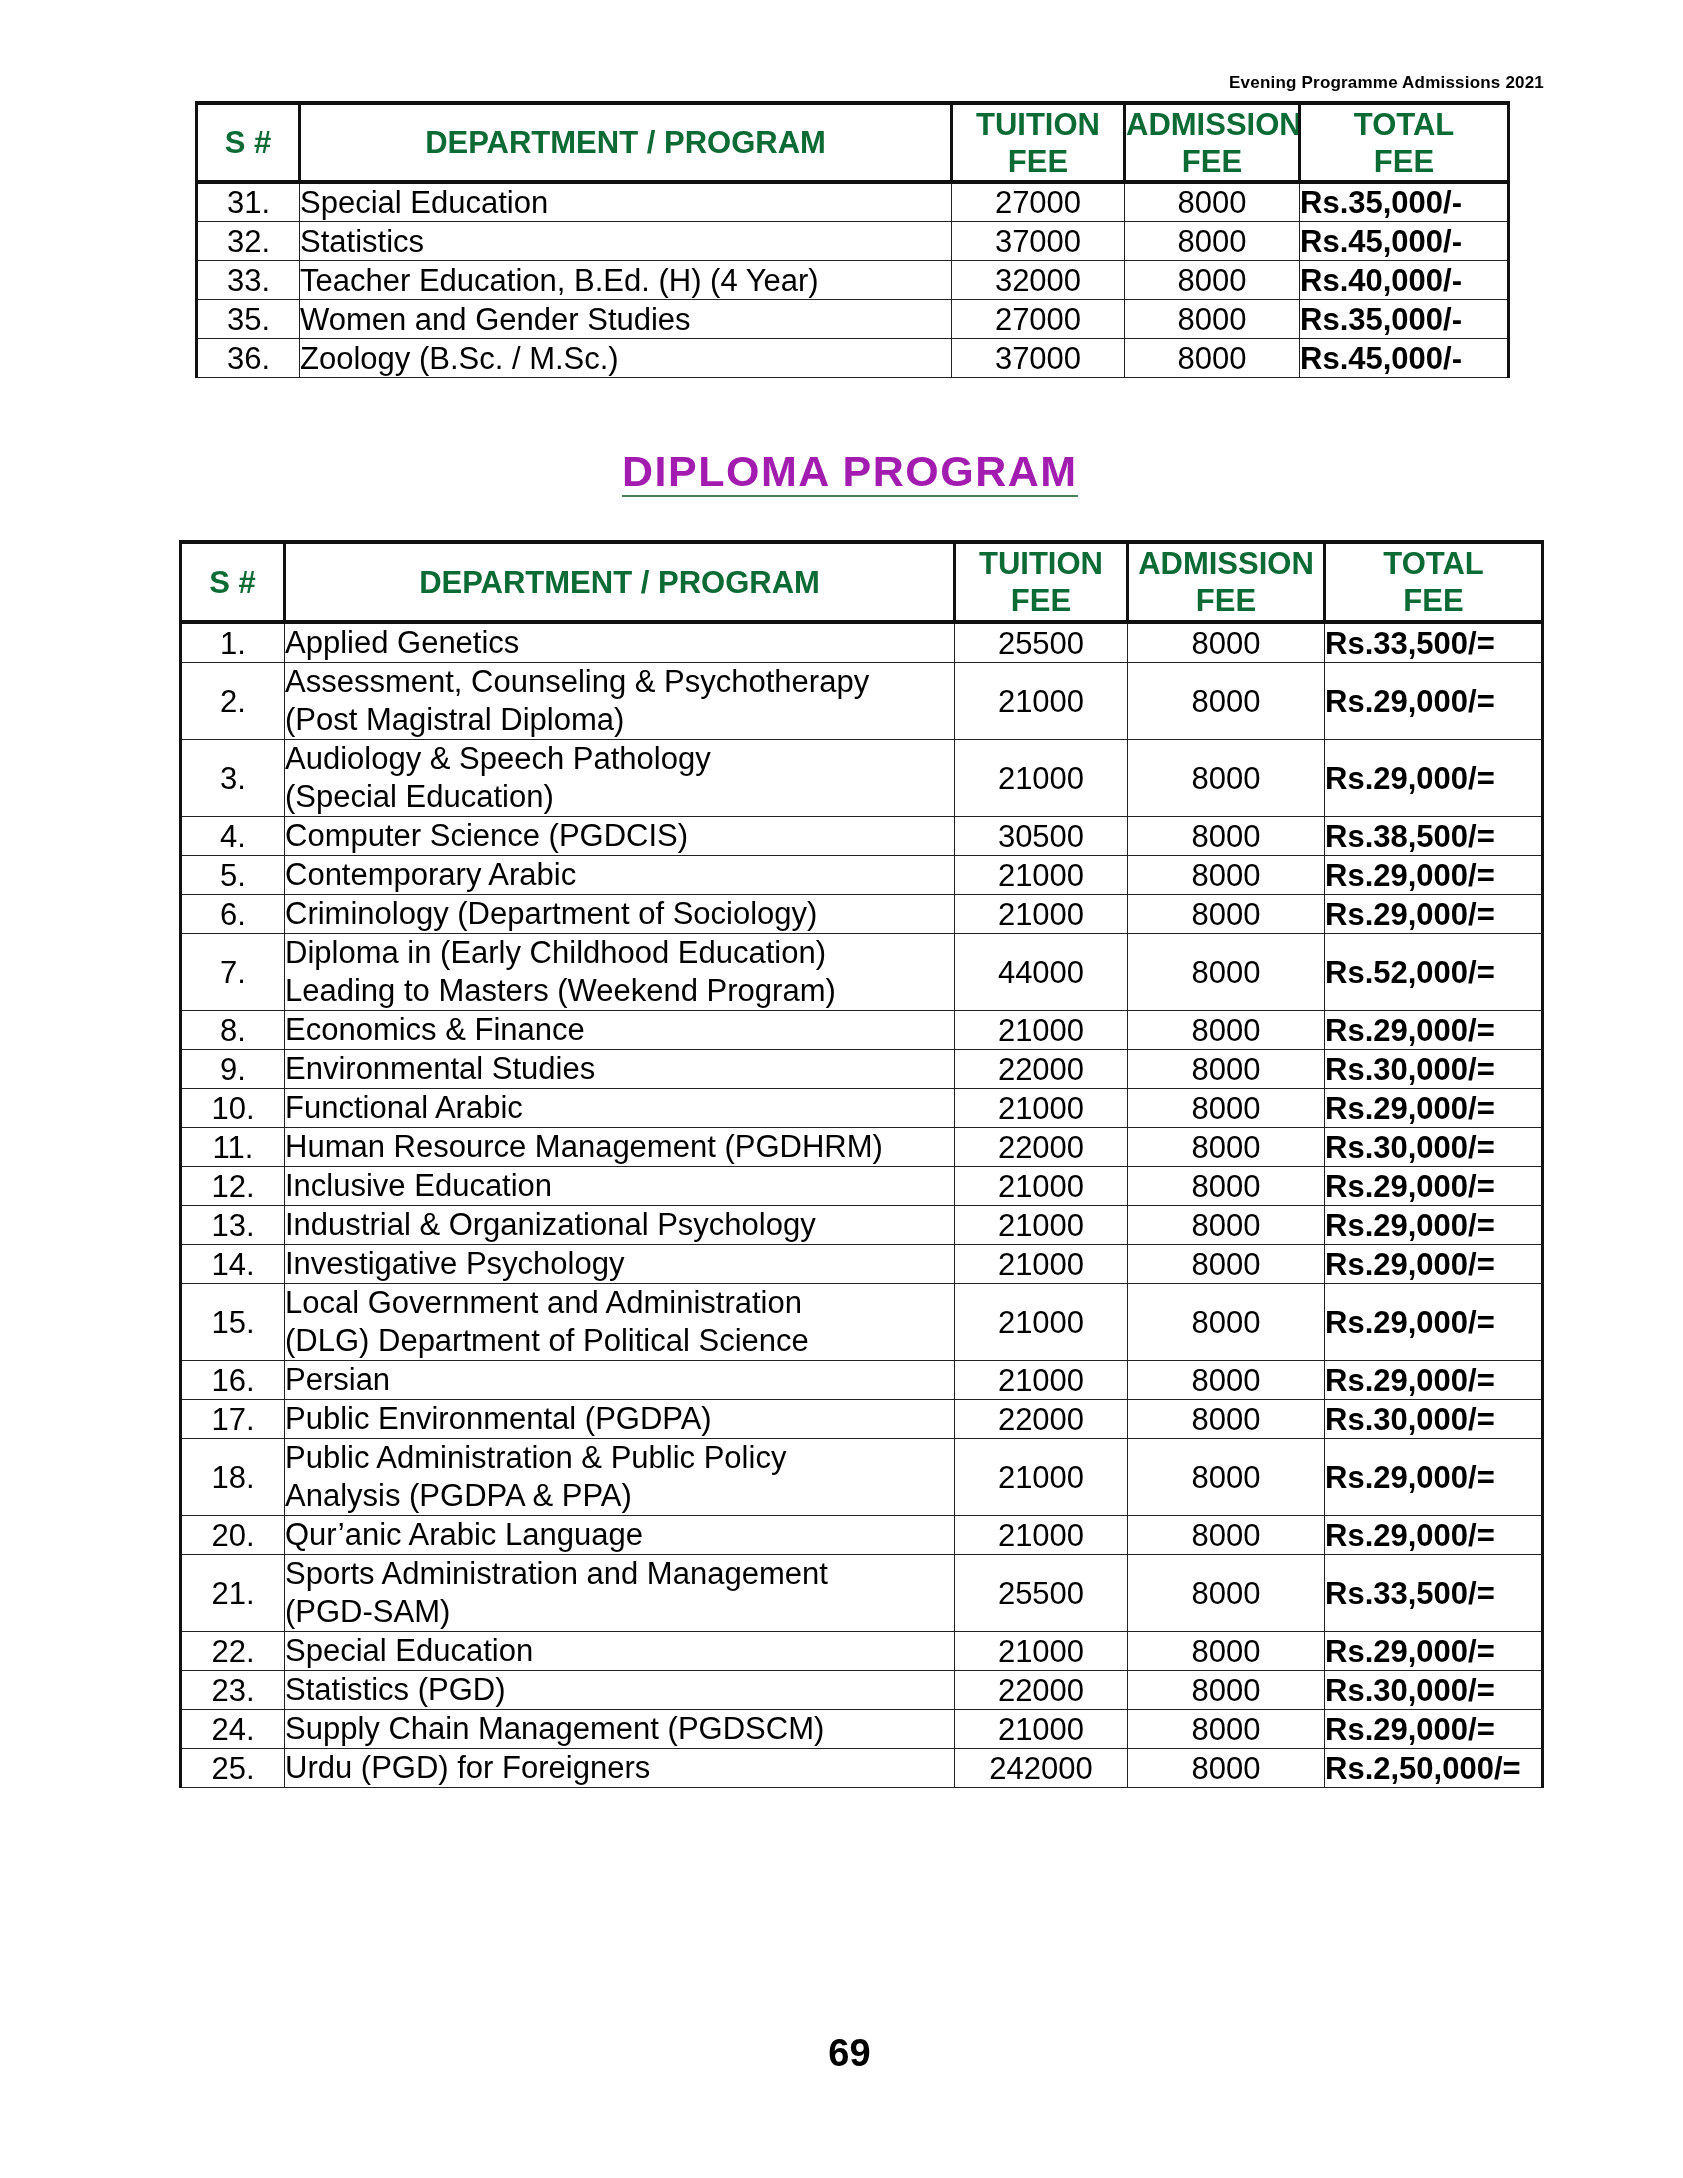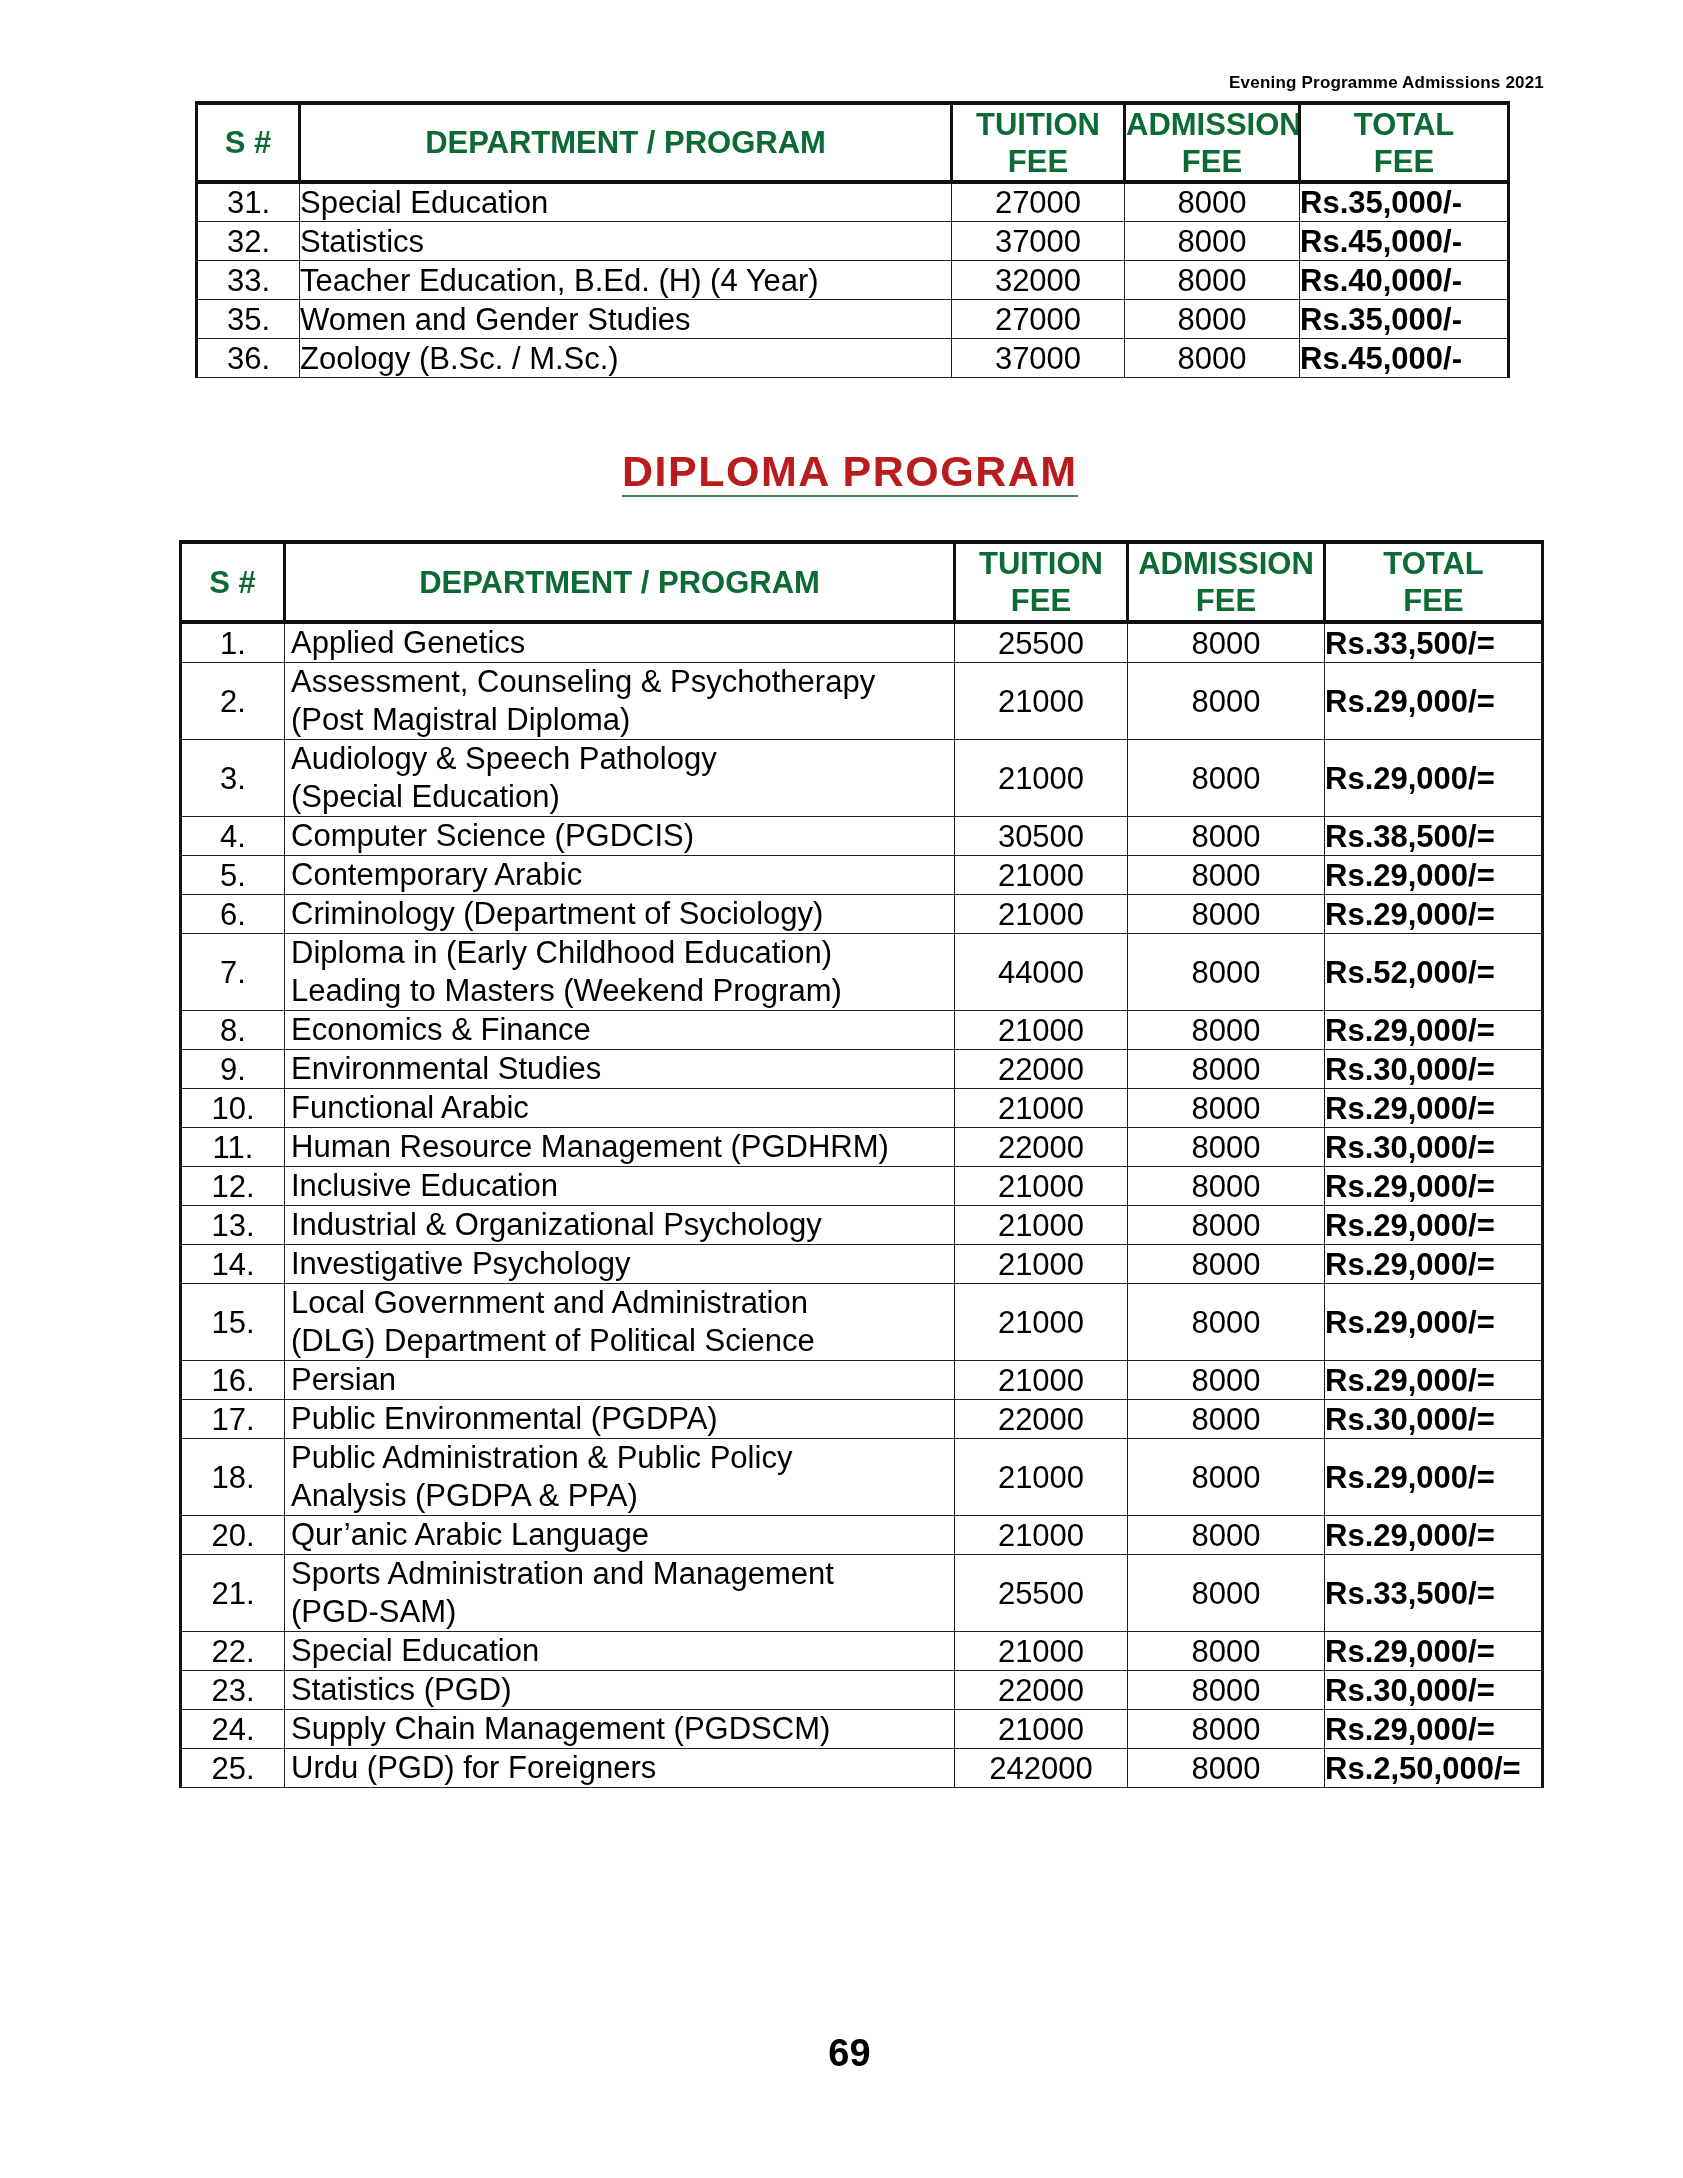--- a/index.html
+++ b/index.html
@@ -18,24 +18,24 @@
   td.total { text-align:left; font-weight:bold; }
   table.fee tr > :first-child { border-left:3px solid #111; }
   table.fee tr > :last-child { border-right:3px solid #111; }
   #top-table { left:195px; top:101px; width:1313px; }
   #top-table tbody tr { height:39px; }
   #top-table thead tr { height:79px; }
   #dip-table { left:179px; top:540px; width:1362px; }
   #dip-table thead tr { height:80px; }
   #dip-table tbody tr.single { height:39px; }
   #dip-table tbody tr.double { height:77px; }
-  #dip-table td.dept { padding-left:6px; }
+  #dip-table td.dept { padding-left:0; }
   #dip-table td.dept .line { display:block; line-height:38px; }
   .section-title { position:absolute; left:622px; top:449px; font-size:43px; font-weight:bold;
-         color:#b91c1c; letter-spacing:1.5px; border-bottom:2px solid #4a7f5a; padding-bottom:2px; line-height:44px; }
+         color:#a21caf; letter-spacing:1.5px; border-bottom:2px solid #4a7f5a; padding-bottom:2px; line-height:44px; }
   .page-number { position:absolute; left:0; width:1699px; text-align:center; top:2032px;
          font-size:38px; font-weight:bold; }
 </style>
 </head>
 <body>
 
 <div class="running-head">Evening Programme Admissions 2021</div>
 
 <table class="fee" id="top-table">
   <colgroup>

